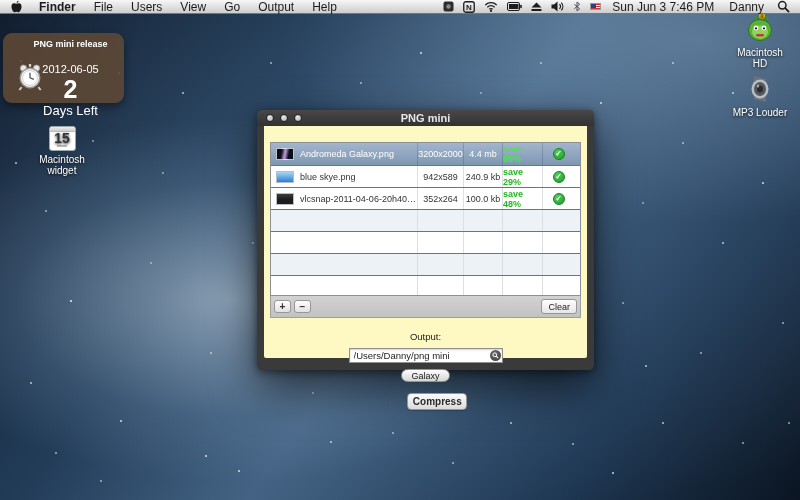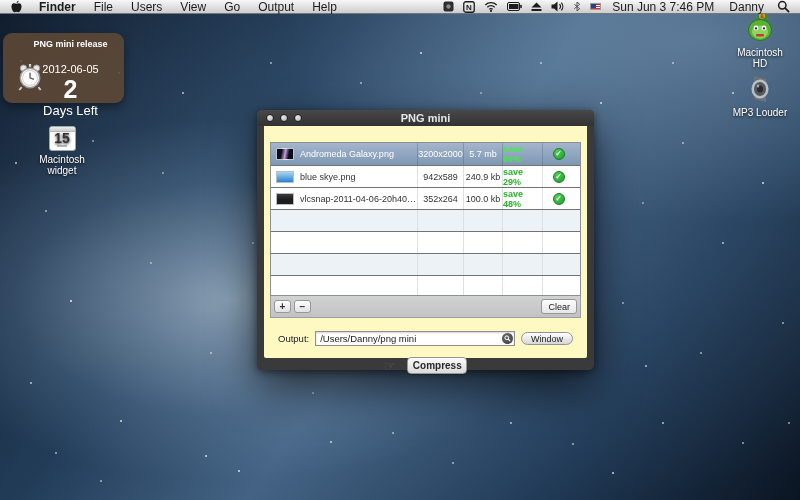--- a/index.html
+++ b/index.html
@@ -107,21 +107,21 @@
 
   
   .tfoot { margin:0 6px; height:22px; background:linear-gradient(#d2d2d2,#c2c2c2); border:1px solid #9aa0a6; border-top:none;
     display:flex; align-items:center; padding:0 3px; }
   .sq-btn { width:17px; height:13px; margin-right:3px; background:linear-gradient(#fdfdfd,#e2e2e2); border:1px solid #979797; border-radius:3px;
     font-size:10px; font-weight:bold; color:#333; line-height:10px; display:flex; align-items:center; justify-content:center; }
   .clear-btn { margin-left:auto; height:15px; padding:0 6px; background:linear-gradient(#fdfdfd,#e6e6e6); border:1px solid #979797; border-radius:3px;
     font-size:9px; color:#222; display:flex; align-items:center; }
 
   
-  .out-row { display:flex; align-items:center; margin:13px 14px 0 14px; gap:6px; font-size:9.5px; color:#222; }
+  .out-row { display:flex; align-items:center; margin:13px 14px 0 14px; gap:6px; font-size:9.5px; color:#222;flex-direction:column; }
   .out-label { white-space:nowrap; }
   .out-field-wrap { position:relative; flex:1; }
   .out-field { width:100%; height:15px; border:1px solid #8f8f8f; background:#fff; font-size:9.5px; padding:0 16px 0 4px;
     font-family:"Liberation Sans", sans-serif; color:#222; box-shadow:inset 0 1px 2px rgba(0,0,0,.18); }
   .field-circle { position:absolute; right:2px; top:2px; width:11px; height:11px; border-radius:50%;
     background:radial-gradient(circle at 38% 32%, #6b6b6b, #3c3c3c); }
   .field-circle svg { position:absolute; left:2px; top:2px; }
   .browse-btn { height:13px; padding:0 9px; border-radius:7px; background:linear-gradient(#fefefe,#d6d6d6); border:1px solid #949494;
     font-size:9px; color:#222; display:flex; align-items:center; }
 
@@ -292,21 +292,21 @@
   </div>
   <div class="win-content">
 
     <div class="ptable">
       <div class="prow selected">
         <div class="c c-name">
             <span class="thumb galaxy"></span>
             <span class="name-label">Andromeda Galaxy.png</span>
           </div>
         <div class="c c-dims">3200x2000</div>
-        <div class="c c-size">5.7 mb</div>
+        <div class="c c-size">4.4 mb</div>
         <div class="c c-save">save 65%</div>
         <div class="c c-check">
             <span class="check">✓</span>
           </div>
       </div>
       <div class="prow">
         <div class="c c-name">
             <span class="thumb sky"></span>
             <span class="name-label">blue skye.png</span>
           </div>
@@ -369,21 +369,21 @@
       <span class="out-label">Output:</span>
       <span class="out-field-wrap">
         <input class="out-field" type="text" value="/Users/Danny/png mini" style="">
         <span class="field-circle">
           <svg width="7" height="7" viewBox="0 0 7 7">
               <circle cx="2.8" cy="2.8" r="1.9" fill="none" stroke="#fff" stroke-width="1"></circle>
               <line x1="4.2" y1="4.2" x2="6.2" y2="6.2" stroke="#fff" stroke-width="1.1"></line>
             </svg>
         </span>
       </span>
-      <span class="browse-btn">Window</span>
+      <span class="browse-btn">Galaxy</span>
     </div>
 
     <div class="compress-row">
       <span class="hand">☞</span>
       <div class="compress-btn">Compress</div>
     </div>
 
   </div>
 </div>
 

